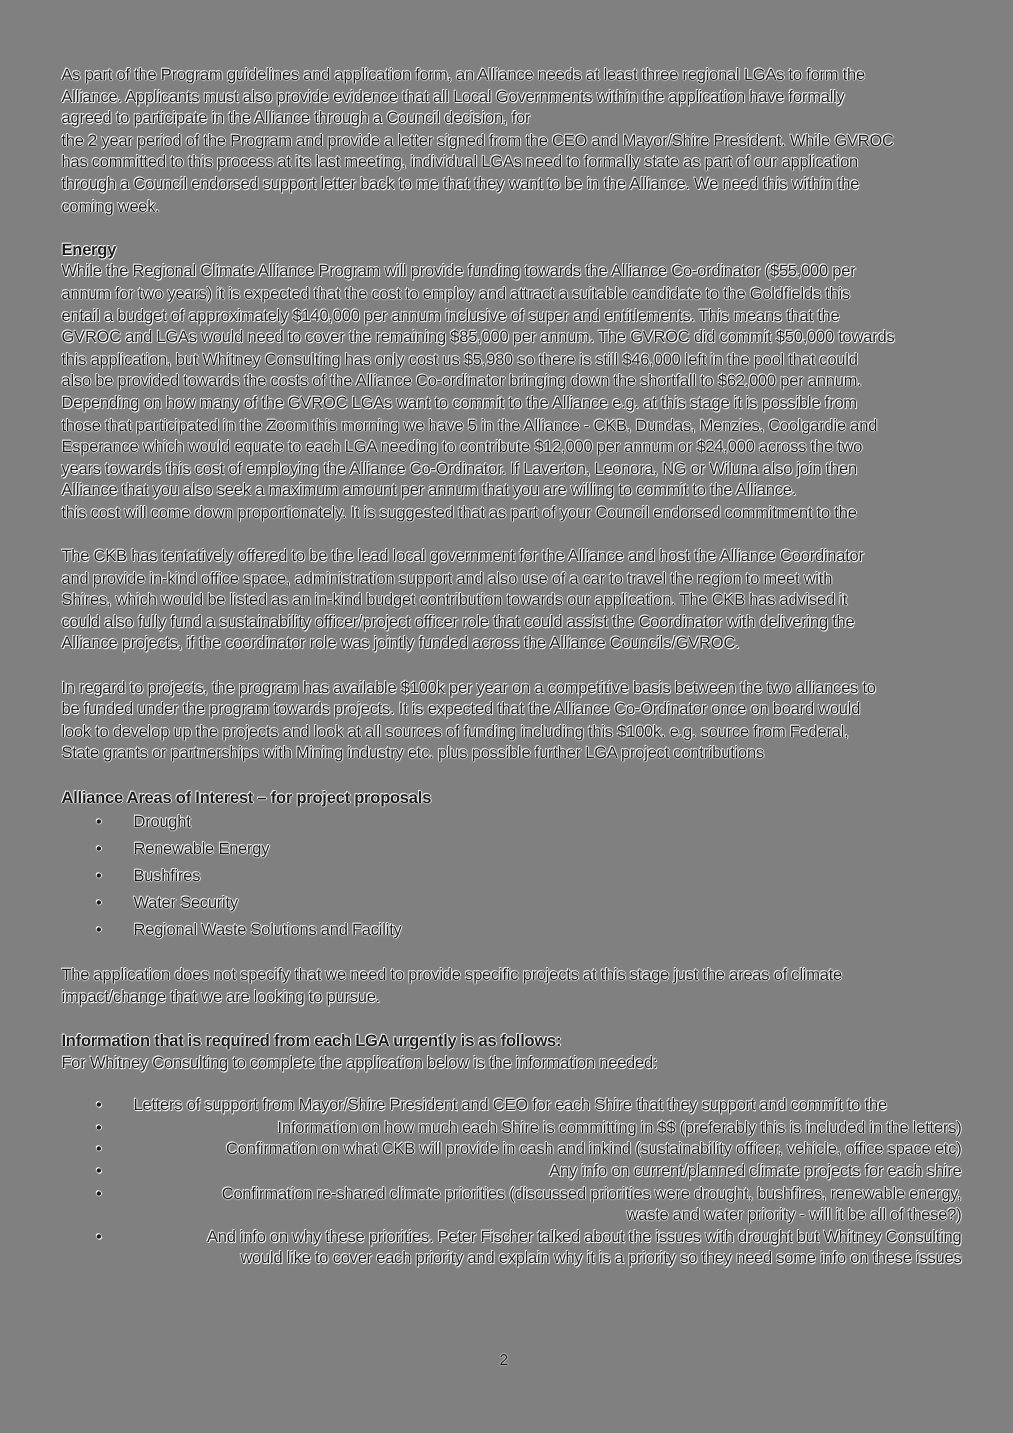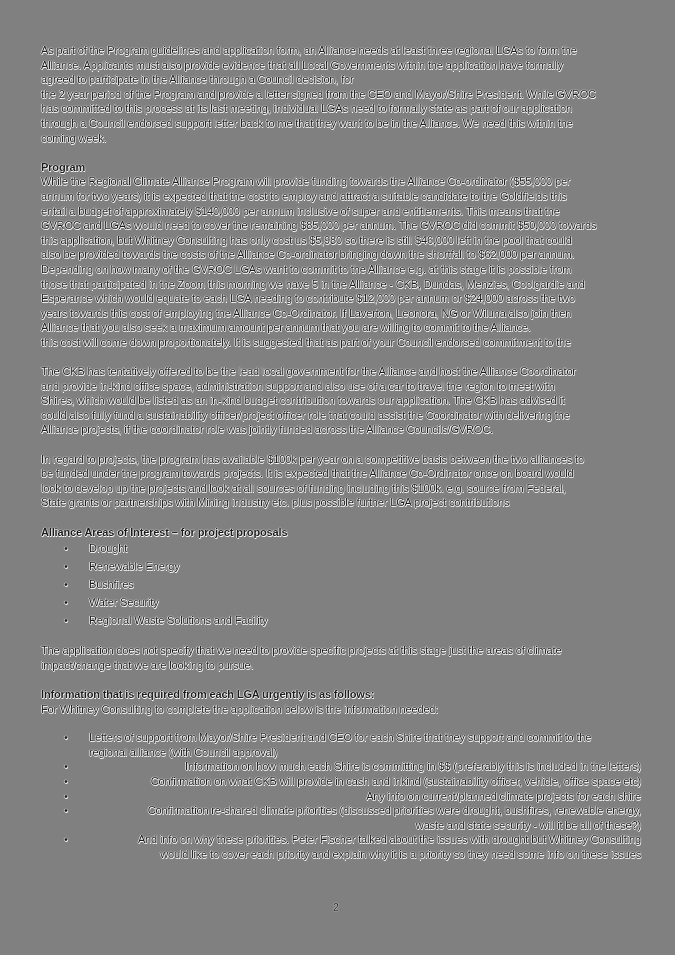--- a/index.html
+++ b/index.html
@@ -78,21 +78,21 @@
   <p class="para">
     <span class="line">As part of the Program guidelines and application form, an Alliance needs at least three regional LGAs to form the</span>
     <span class="line">Alliance. Applicants must also provide evidence that all Local Governments within the application have formally</span>
     <span class="line">agreed to participate in the Alliance through a Council decision, for</span>
     <span class="line">the 2 year period of the Program and provide a letter signed from the CEO and Mayor/Shire President. While GVROC</span>
     <span class="line">has committed to this process at its last meeting, individual LGAs need to formally state as part of our application</span>
     <span class="line">through a Council endorsed support letter back to me that they want to be in the Alliance. We need this within the</span>
     <span class="line">coming week.</span>
   </p>
 
-  <p class="heading">Program</p>
+  <p class="heading">Energy</p>
   <p class="para">
     <span class="line">While the Regional Climate Alliance Program will provide funding towards the Alliance Co-ordinator ($55,000 per</span>
     <span class="line">annum for two years) it is expected that the cost to employ and attract a suitable candidate to the Goldfields this</span>
     <span class="line">entail a budget of approximately $140,000 per annum inclusive of super and entitlements.  This means that the</span>
     <span class="line">GVROC and LGAs would need to cover the remaining $85,000 per annum. The GVROC did commit $50,000 towards</span>
     <span class="line">this application, but Whitney Consulting has only cost us  $5,980 so there is still $46,000 left in the pool that could</span>
     <span class="line">also be provided towards the costs of the Alliance Co-ordinator bringing down the shortfall to $62,000 per annum.</span>
     <span class="line">Depending on how many of the GVROC LGAs want to commit to the Alliance e.g. at this stage it is possible from</span>
     <span class="line">those that participated in the Zoom this morning we have 5 in the Alliance -  CKB, Dundas, Menzies, Coolgardie and</span>
     <span class="line">Esperance which would equate to each LGA needing to contribute $12,000 per annum or $24,000 across the two</span>
@@ -130,34 +130,33 @@
     <span class="line">The application does not specify that we need to provide specific projects at this stage just the areas of climate</span>
     <span class="line">impact/change that we are looking to pursue.</span>
   </p>
 
   <p class="heading">Information that is required from each LGA urgently is as follows:</p>
   <p>For Whitney Consulting to complete the application below is the information needed:</p>
   <div style="height:14px"></div>
   <ul class="info">
     <li>
       <span class="line">Letters of support from Mayor/Shire President and CEO for each Shire that they support and commit to the</span>
-      <span class="line">regional alliance (with Council approval)</span>
     </li>
     <li>
       <span class="line">Information on how much each Shire is committing in $$ (preferably this is included in the letters)</span>
     </li>
     <li>
       <span class="line">Confirmation on what CKB will provide in cash and inkind (sustainability officer, vehicle, office space etc)</span>
     </li>
     <li>
       <span class="line">Any info on current/planned climate projects for each shire</span>
     </li>
     <li>
       <span class="line">Confirmation re-shared climate priorities (discussed priorities were drought, bushfires, renewable energy,</span>
-      <span class="line">waste and state security - will it be all of these?)</span>
+      <span class="line">waste and water priority - will it be all of these?)</span>
     </li>
     <li>
       <span class="line">And info on why these priorities. Peter Fischer talked about the issues with drought but Whitney Consulting</span>
       <span class="line">would like to cover each priority and explain why it is a priority so they need some info on these issues</span>
     </li>
   </ul>
 </div>
 
 <div class="page-number">2</div>
 

